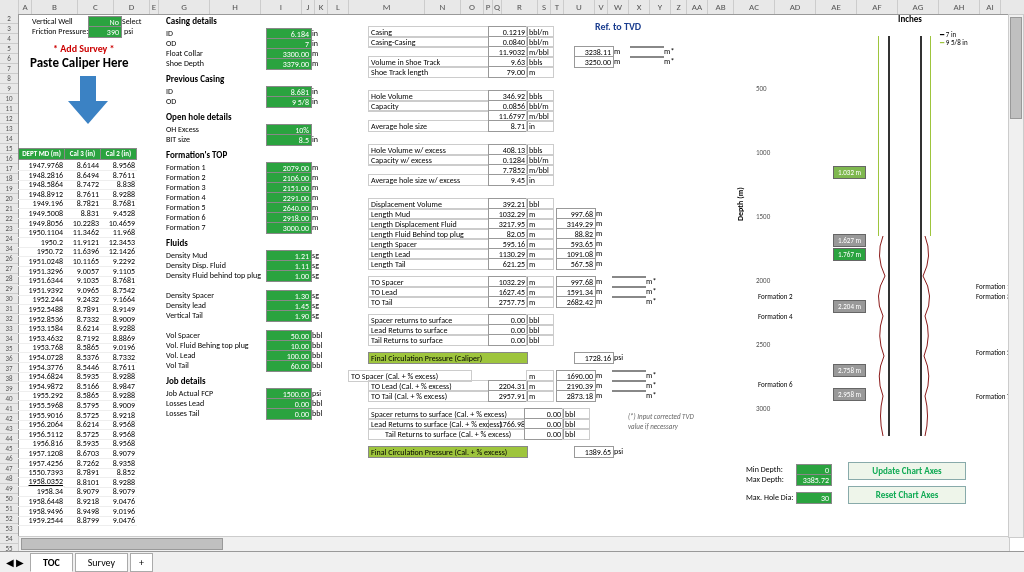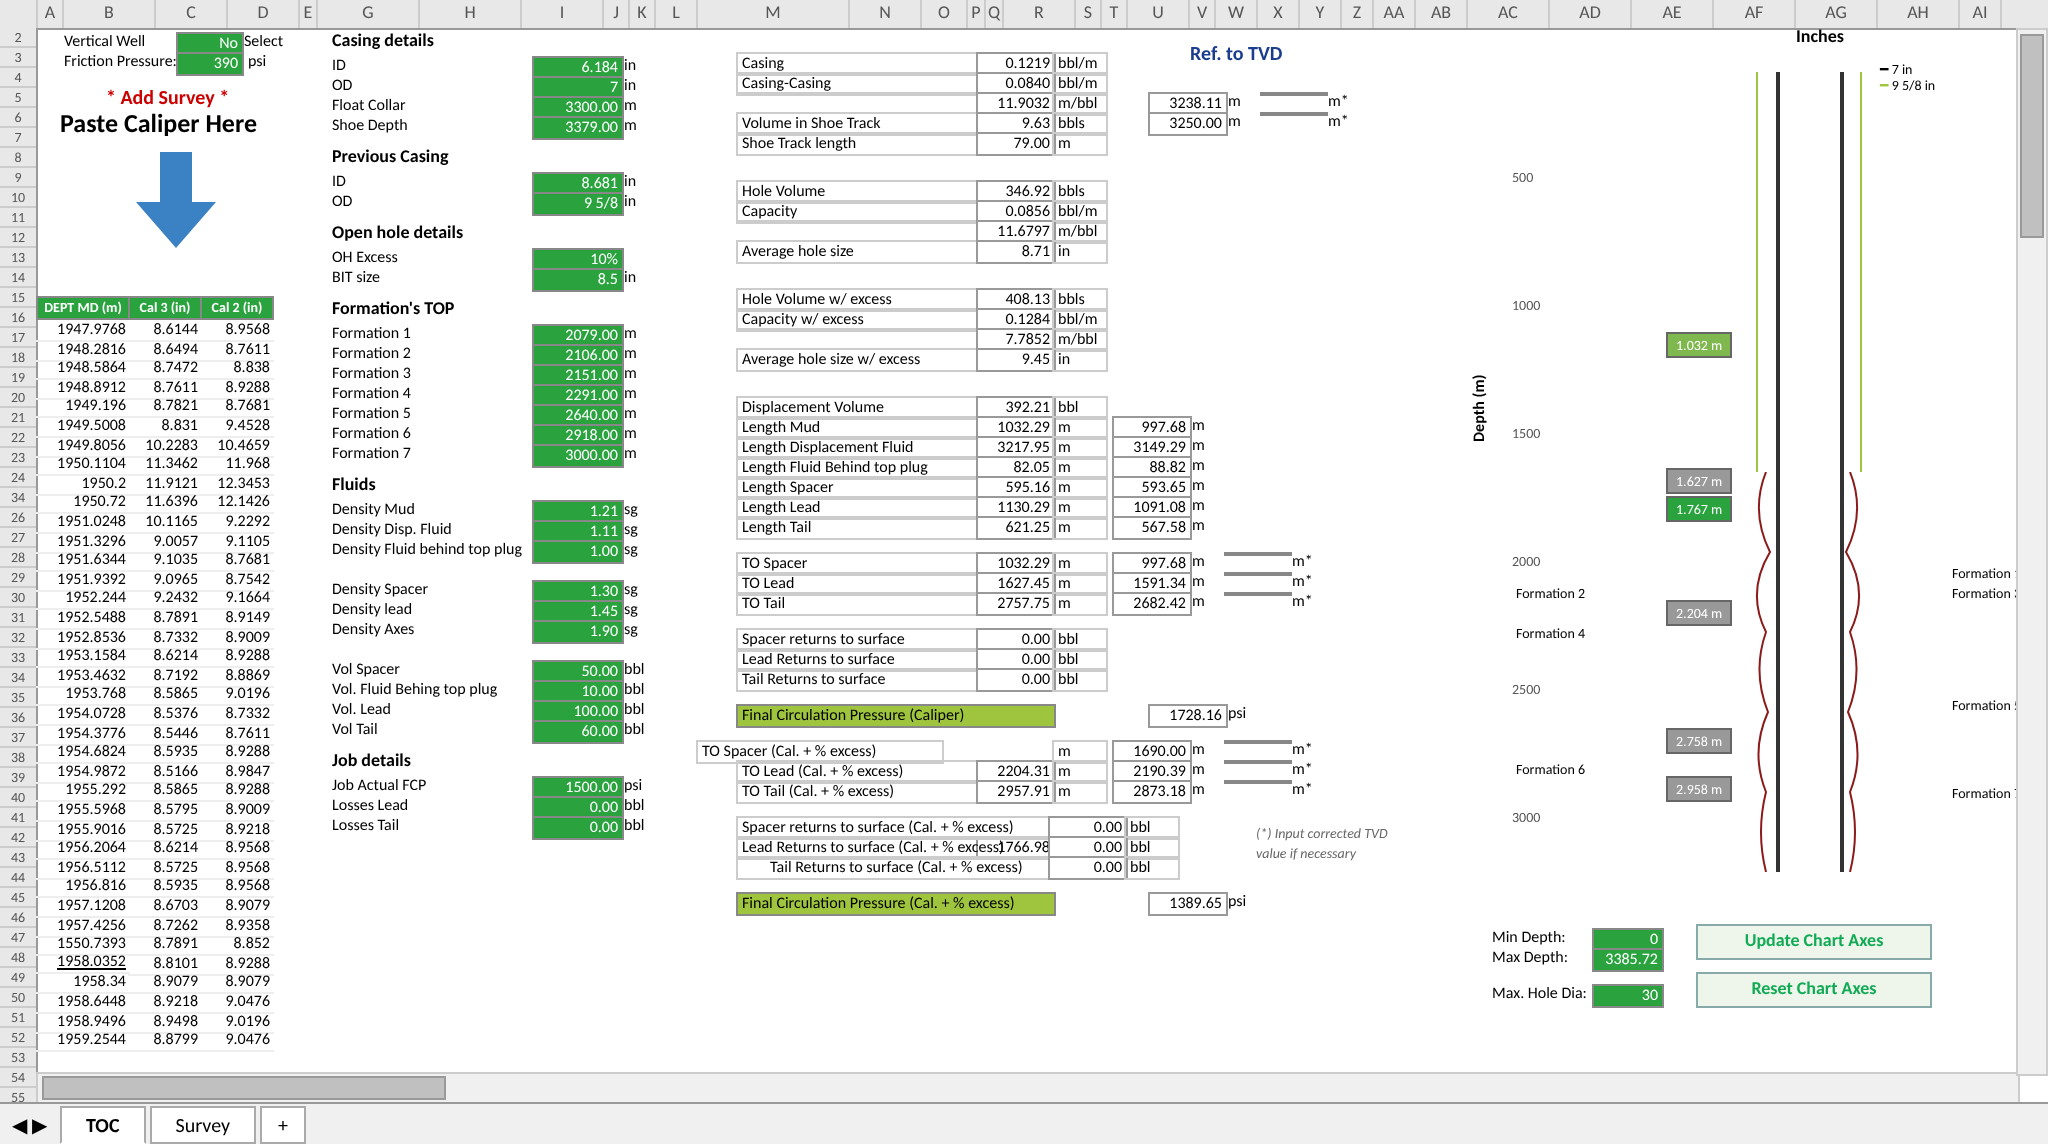--- a/index.html
+++ b/index.html
@@ -332,21 +332,21 @@
         <div class="cell unit" style="top: 246px; left: 292px;">sg</div>
         <div class="cell lbl" style="top: 256px; left: 148px; width: 100px;">Density Fluid behind top plug</div>
         <div class="cell inp" style="top: 256px; left: 248px; width: 42px;">1.00</div>
         <div class="cell unit" style="top: 256px; left: 292px;">sg</div>
         <div class="cell lbl" style="top: 276px; left: 148px; width: 100px;">Density Spacer</div>
         <div class="cell inp" style="top: 276px; left: 248px; width: 42px;">1.30</div>
         <div class="cell unit" style="top: 276px; left: 292px;">sg</div>
         <div class="cell lbl" style="top: 286px; left: 148px; width: 100px;">Density lead</div>
         <div class="cell inp" style="top: 286px; left: 248px; width: 42px;">1.45</div>
         <div class="cell unit" style="top: 286px; left: 292px;">sg</div>
-        <div class="cell lbl" style="top: 296px; left: 148px; width: 100px;">Density Axes</div>
+        <div class="cell lbl" style="top: 296px; left: 148px; width: 100px;">Vertical Tail</div>
         <div class="cell inp" style="top: 296px; left: 248px; width: 42px;">1.90</div>
         <div class="cell unit" style="top: 296px; left: 292px;">sg</div>
         <div class="cell lbl" style="top: 316px; left: 148px; width: 100px;">Vol Spacer</div>
         <div class="cell inp" style="top: 316px; left: 248px; width: 42px;">50.00</div>
         <div class="cell unit" style="top: 316px; left: 292px;">bbl</div>
         <div class="cell lbl" style="top: 326px; left: 148px; width: 100px;">Vol. Fluid Behing top plug</div>
         <div class="cell inp" style="top: 326px; left: 248px; width: 42px;">10.00</div>
         <div class="cell unit" style="top: 326px; left: 292px;">bbl</div>
         <div class="cell lbl" style="top: 336px; left: 148px; width: 100px;">Vol. Lead</div>
         <div class="cell inp" style="top: 336px; left: 248px; width: 42px;">100.00</div>

